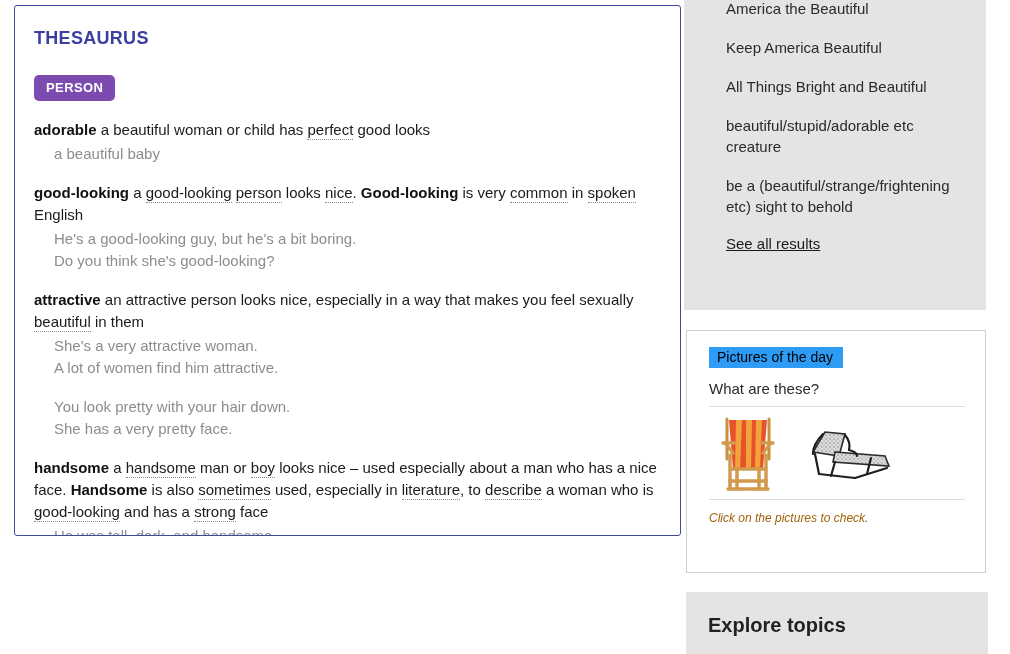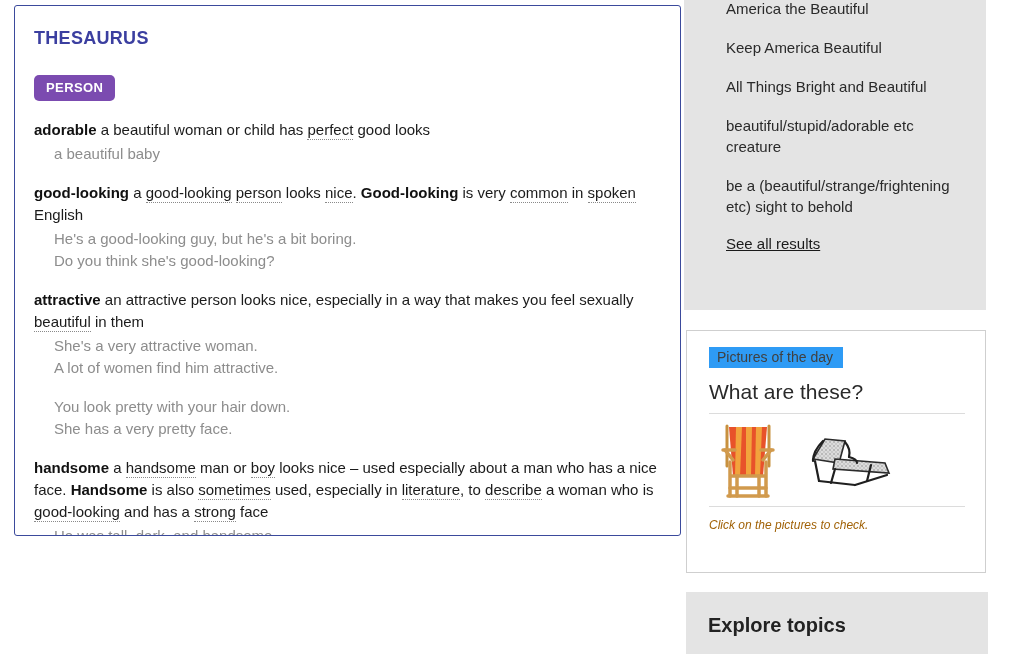--- a/index.html
+++ b/index.html
@@ -94,27 +94,27 @@
     position: absolute;
     left: 2px; top: 330px;
     width: 300px; height: 243px;
     background: #fff;
     border: 1px solid #cfcfcf;
   }
   #potd-inner { padding: 16px 20px 0 22px; }
   #potd-badge {
     display: inline-block;
     background: #2e9bf5;
-    color: #404040;
+    color: #000000;
     font-size: 14px;
     padding: 2px 10px 3px 8px;
     margin-bottom: 12px;
   }
   #potd-question {
-    font-size: 21px;
+    font-size: 15px;
     color: #2a2a2a;
     margin: 0 0 9px 0;
   }
   #potd-images {
     border-top: 1px solid #dcdcdc;
     border-bottom: 1px solid #dcdcdc;
     height: 94px;
     display: flex;
     align-items: center;
     padding: 0 8px;

